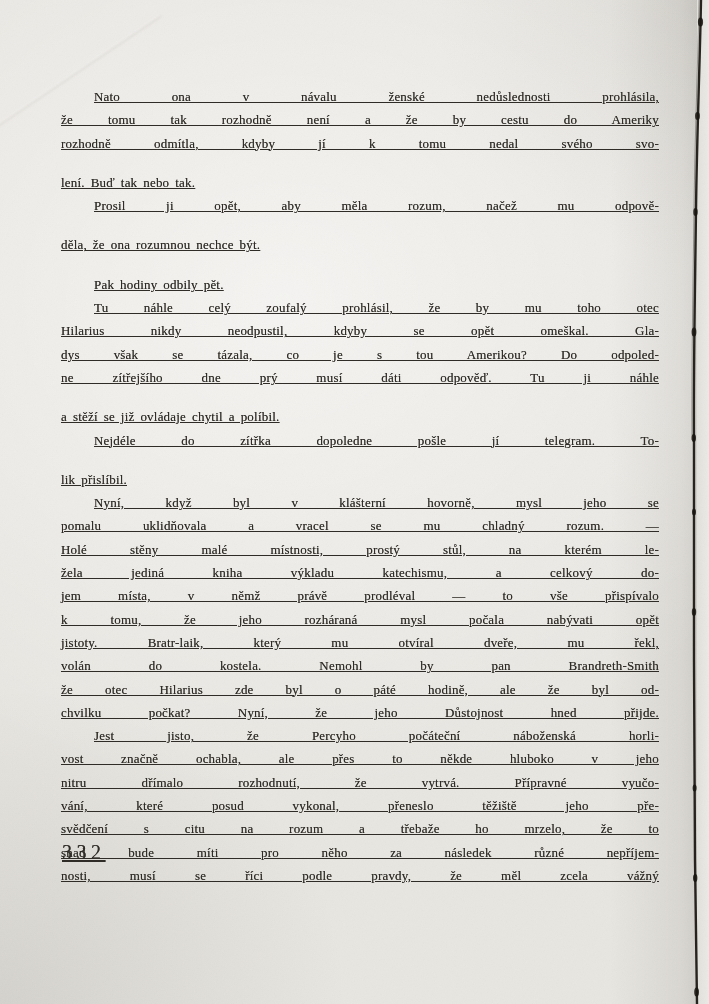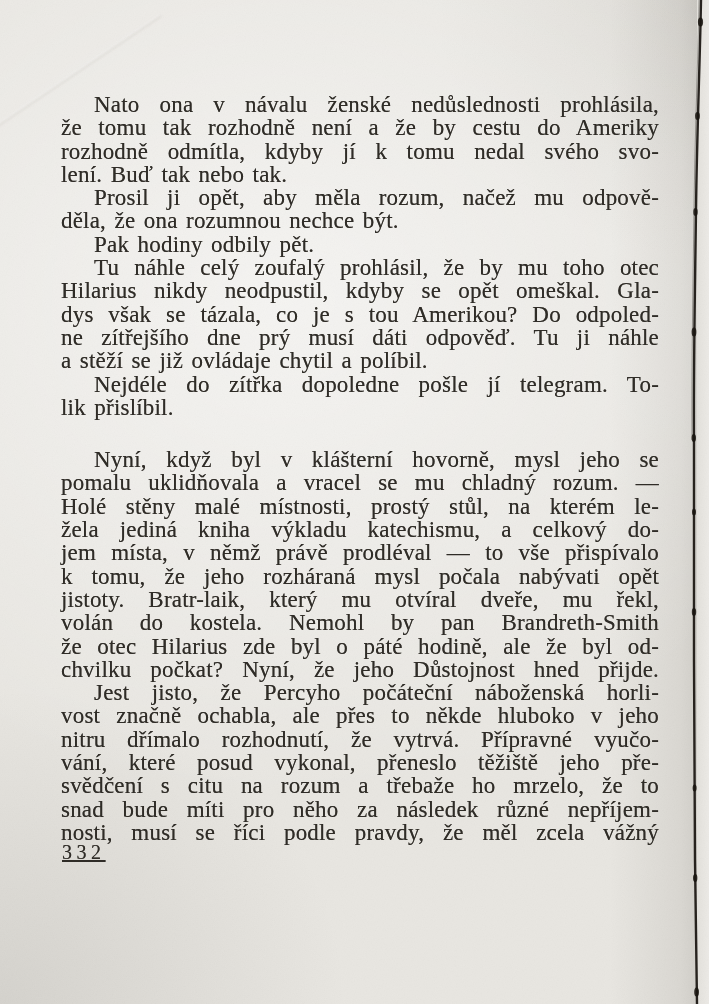--- a/index.html
+++ b/index.html
@@ -43,36 +43,37 @@
 
   .edge-svg{position:absolute;top:0;left:0;width:709px;height:1004px;pointer-events:none;}
 
   .noise-svg{
     position:absolute;top:0;left:0;width:709px;height:1004px;
     opacity:0.55;pointer-events:none;mix-blend-mode:multiply;
   }
 
   .textblock{
     position:absolute;
-    left:61px;top:93px;width:598px;
-    font-size:23px;
+    left:61px;top:85px;width:598px;
+    font-size:13px;
     line-height:23.3px;
     letter-spacing:0.2px;
     word-spacing:2.5px;
     text-shadow:0 0 0.6px rgba(47,44,39,0.65);
+    text-decoration:underline;
   }
   .para{margin:0;}
-  .para.space-before{margin-top:29px;}
+  .para.space-before{}
   .line{
     text-align:justify;
     text-align-last:justify;
     text-justify:inter-word;
     white-space:normal;
   }
-  .line.plain{text-align-last:left;}
+  .line.plain{text-align-last:left;margin-top:16px;}
   .line.first{text-indent:33px;}
 
   .pagenum{
     position:absolute;left:62px;top:841px;
     font-size:20px;
     letter-spacing:4.5px;
     text-shadow:0 0 0.6px rgba(47,44,39,0.6);
     text-decoration:underline;
   }
 </style>

